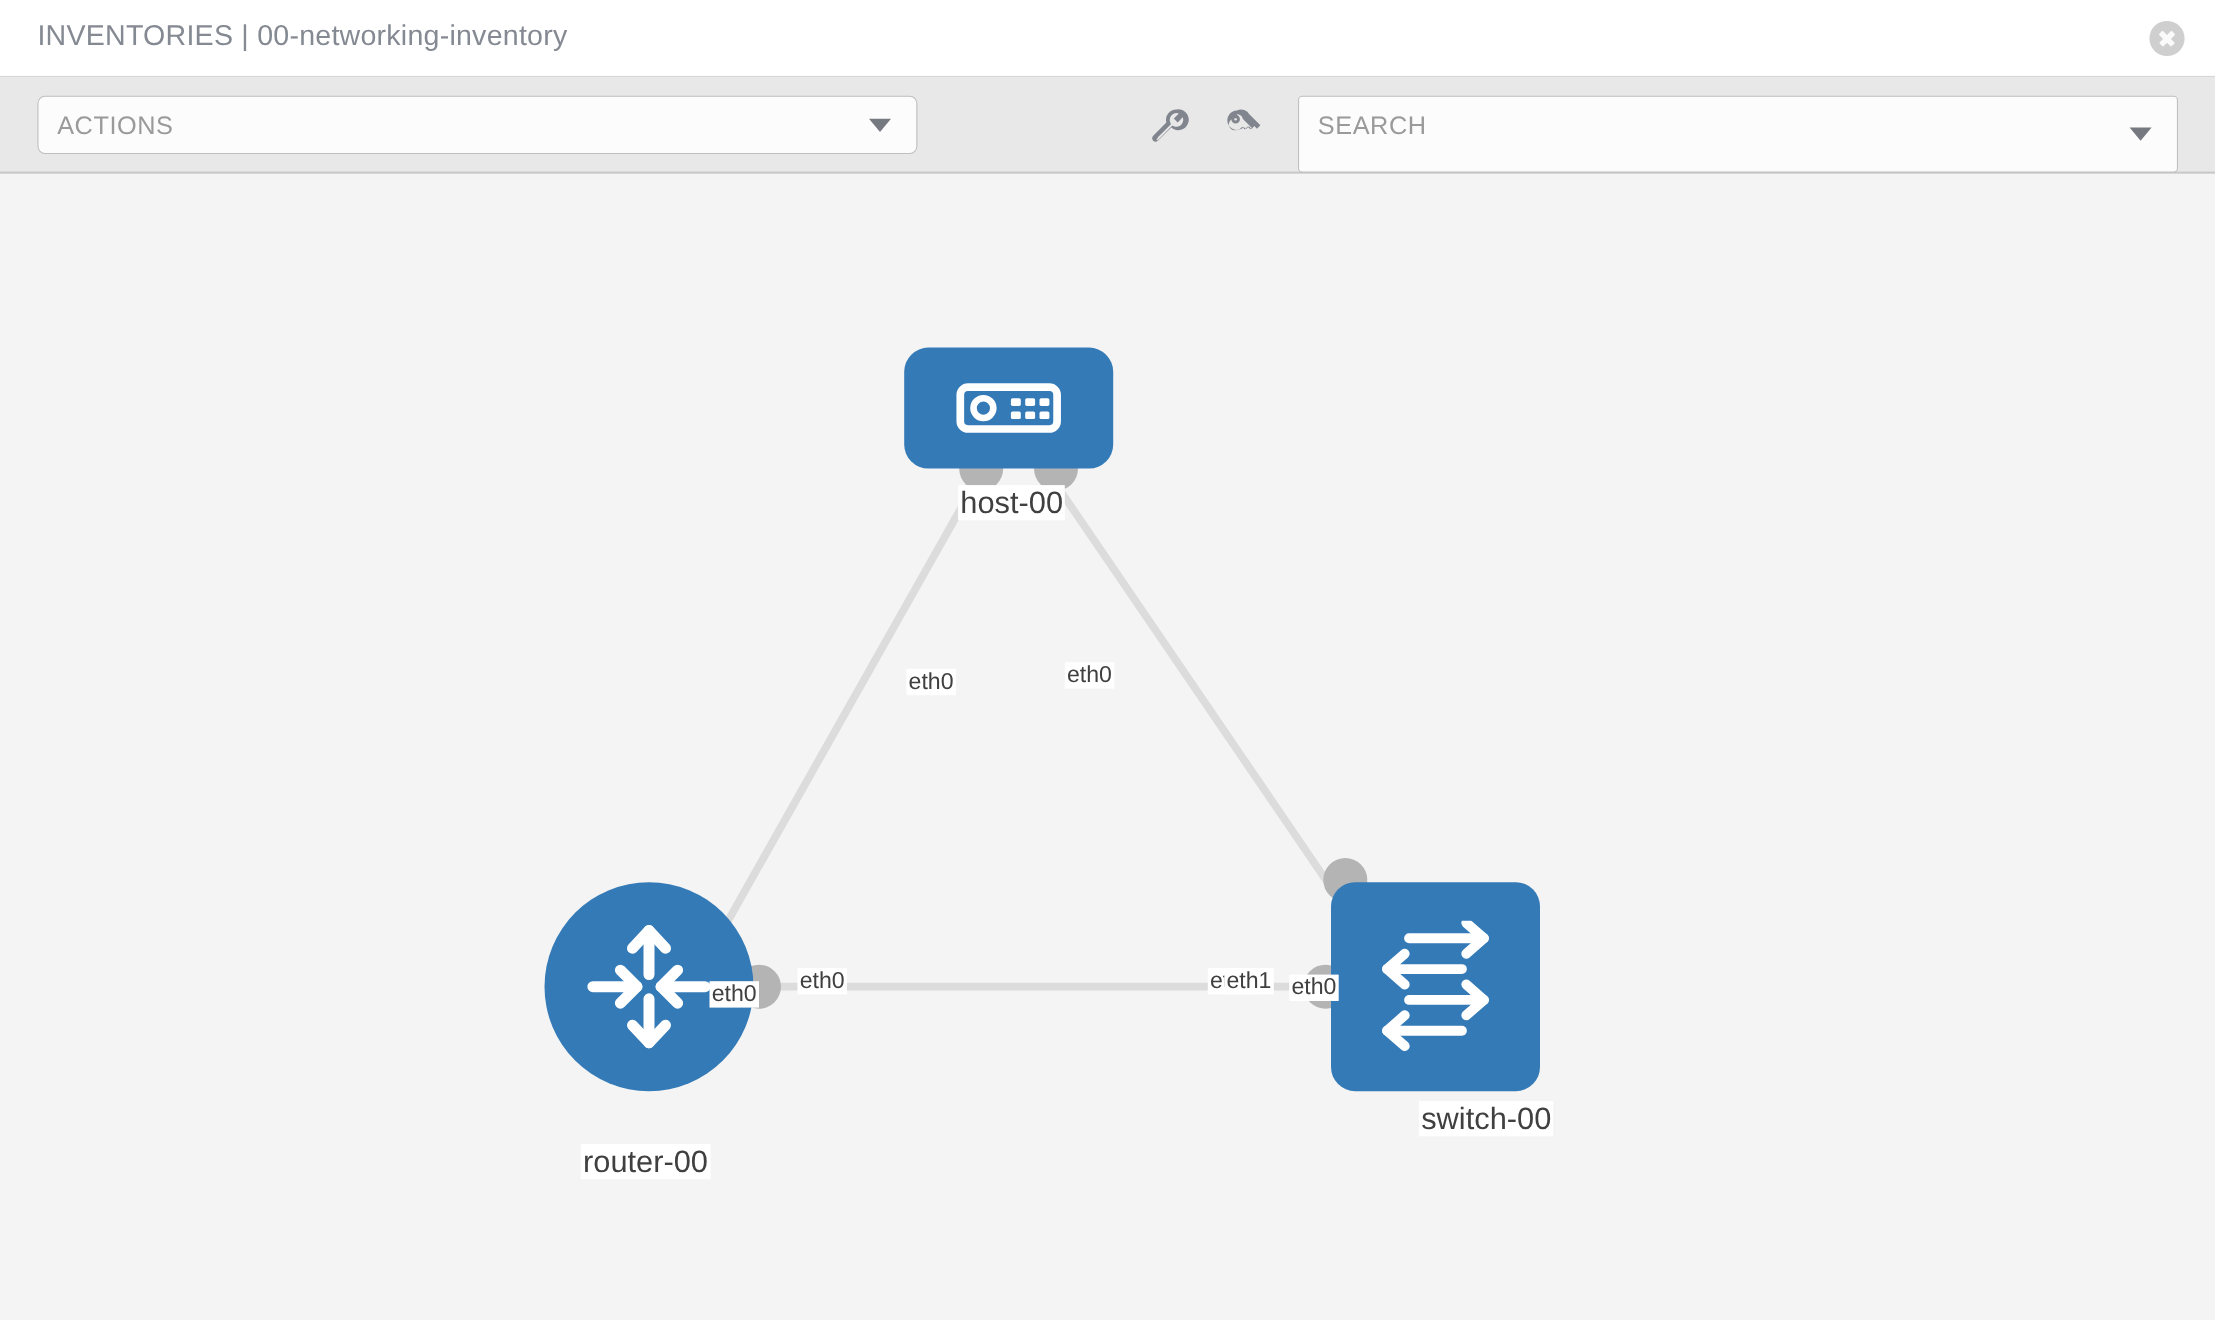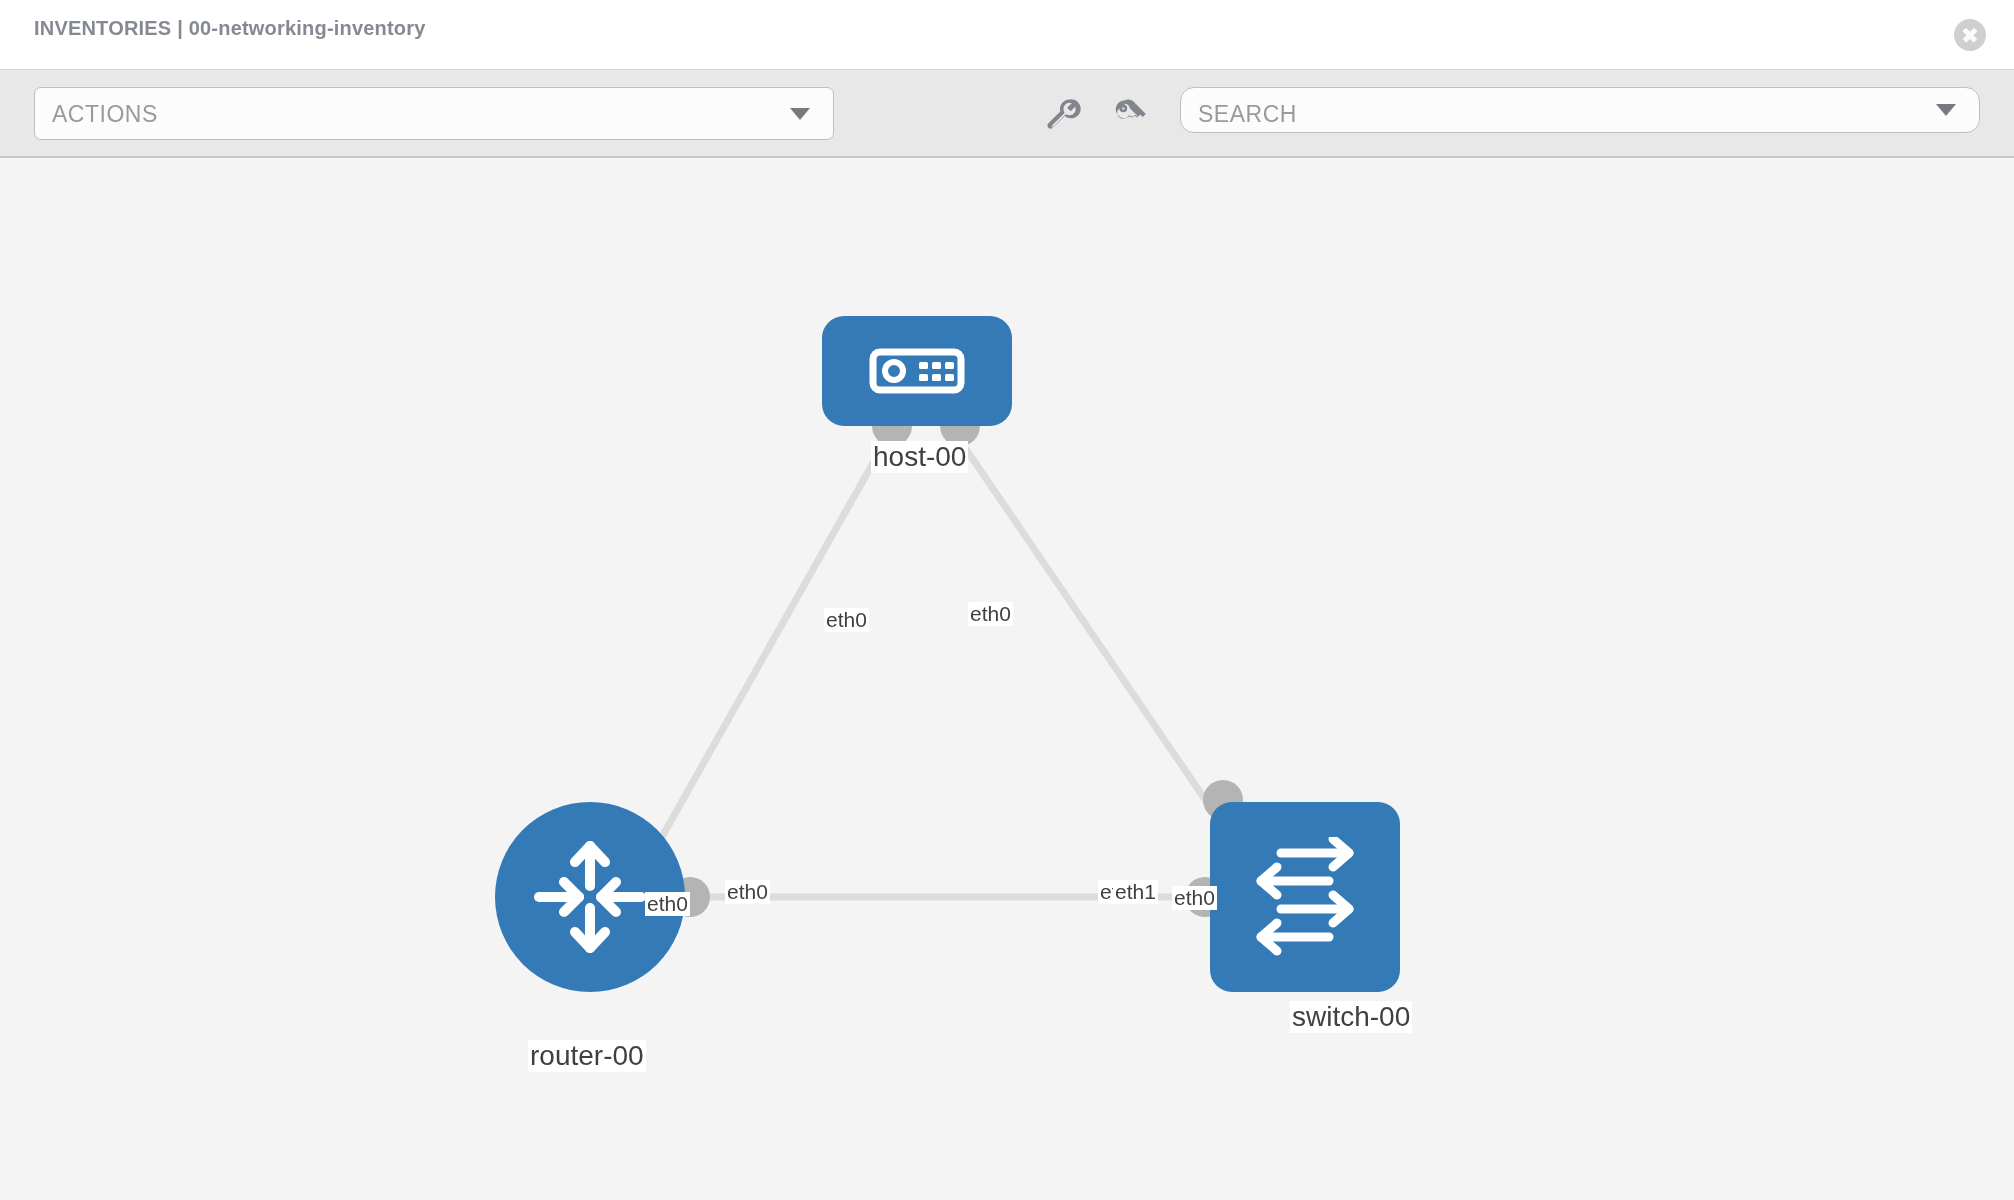--- a/index.html
+++ b/index.html
@@ -18,21 +18,21 @@
   
   .header {
     position: absolute; left: 0; top: 0;
     width: 2014px; height: 70px;
     background: #ffffff;
     border-bottom: 1px solid #d7d7d7;
     box-sizing: border-box;
   }
   .header-title {
     position: absolute; left: 34px; top: 17px;
-    font-size: 20px; font-weight: bold;
+    font-size: 26px; font-weight: normal;
     color: #848992;
     letter-spacing: .2px;
     white-space: nowrap;
   }
   .close-btn {
     position: absolute; right: 28px; top: 19px;
     width: 32px; height: 32px; border-radius: 50%;
     background: #cfcfcf;
     cursor: pointer;
   }
@@ -78,24 +78,24 @@
   }
   .tool-icon {
     position: absolute; top: 22px;
     width: 44px; height: 44px;
     cursor: pointer;
   }
   .tool-icon.wrench { left: 1039px; }
   .tool-icon.key    { left: 1107px; }
   .search-box {
     position: absolute; left: 1180px; top: 17px;
-    width: 800px; height: 46px;
+    width: 800px; height: 70px;
     background: #fcfcfc;
     border: 1px solid #bfbfbf;
-    border-radius: 14px;
+    border-radius: 4px;
     box-sizing: border-box;
   }
   .search-box .label {
     position: absolute; left: 17px; top: 13px;
     font-size: 23px; color: #9a9a9a;
     letter-spacing: .5px;
   }
 
   
   .canvas {

